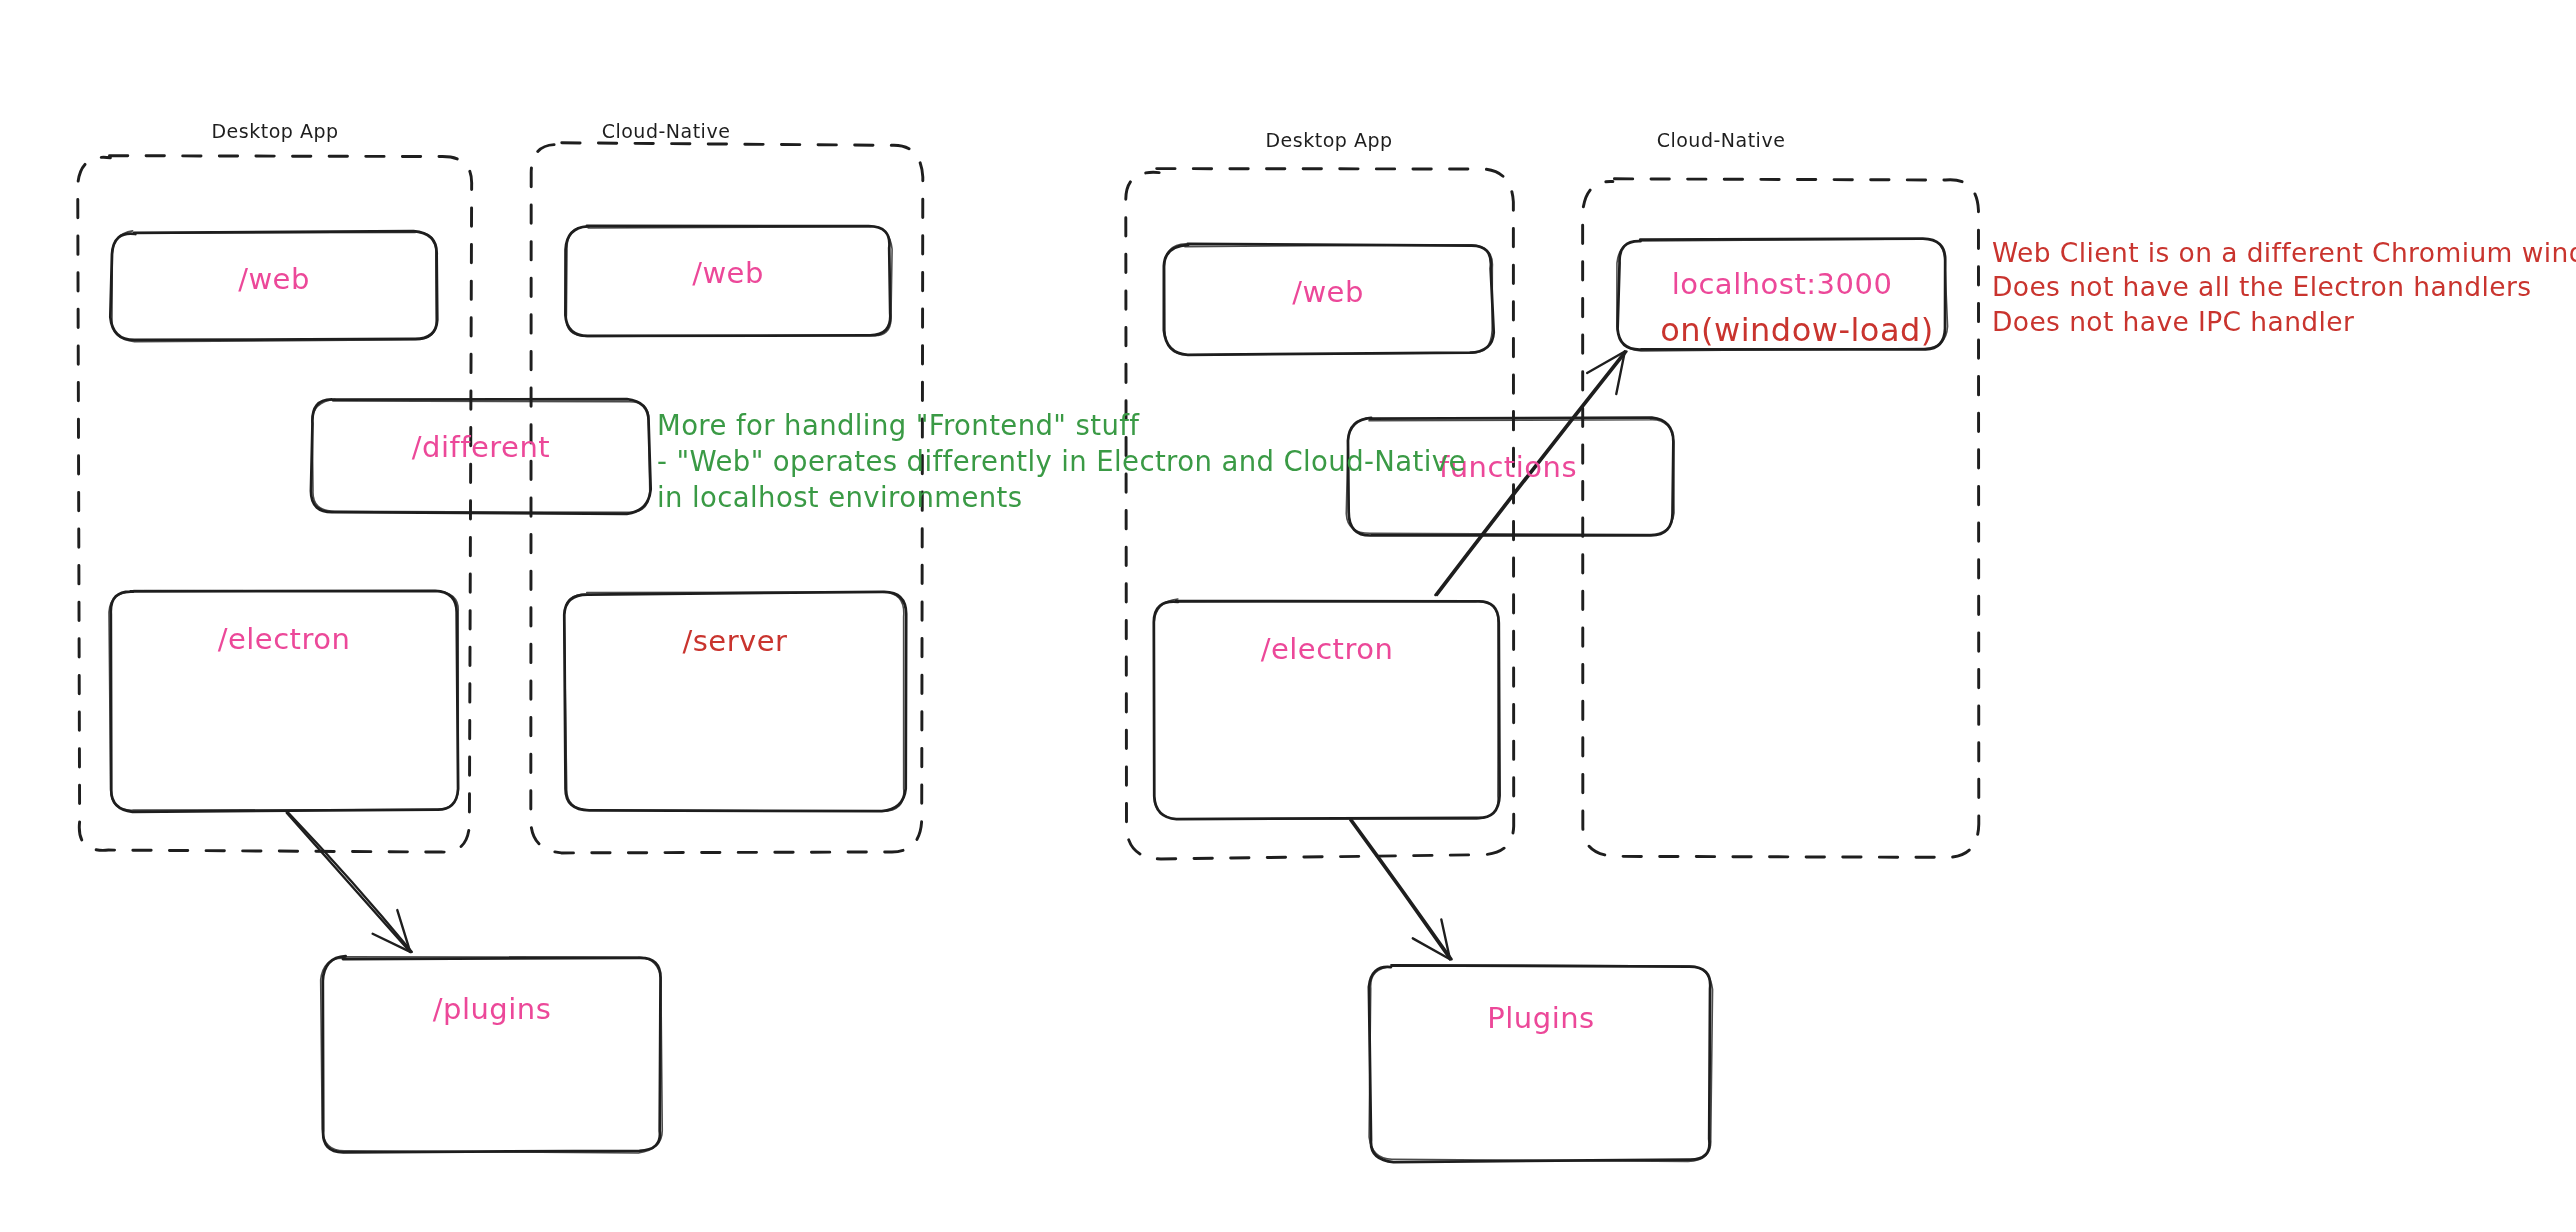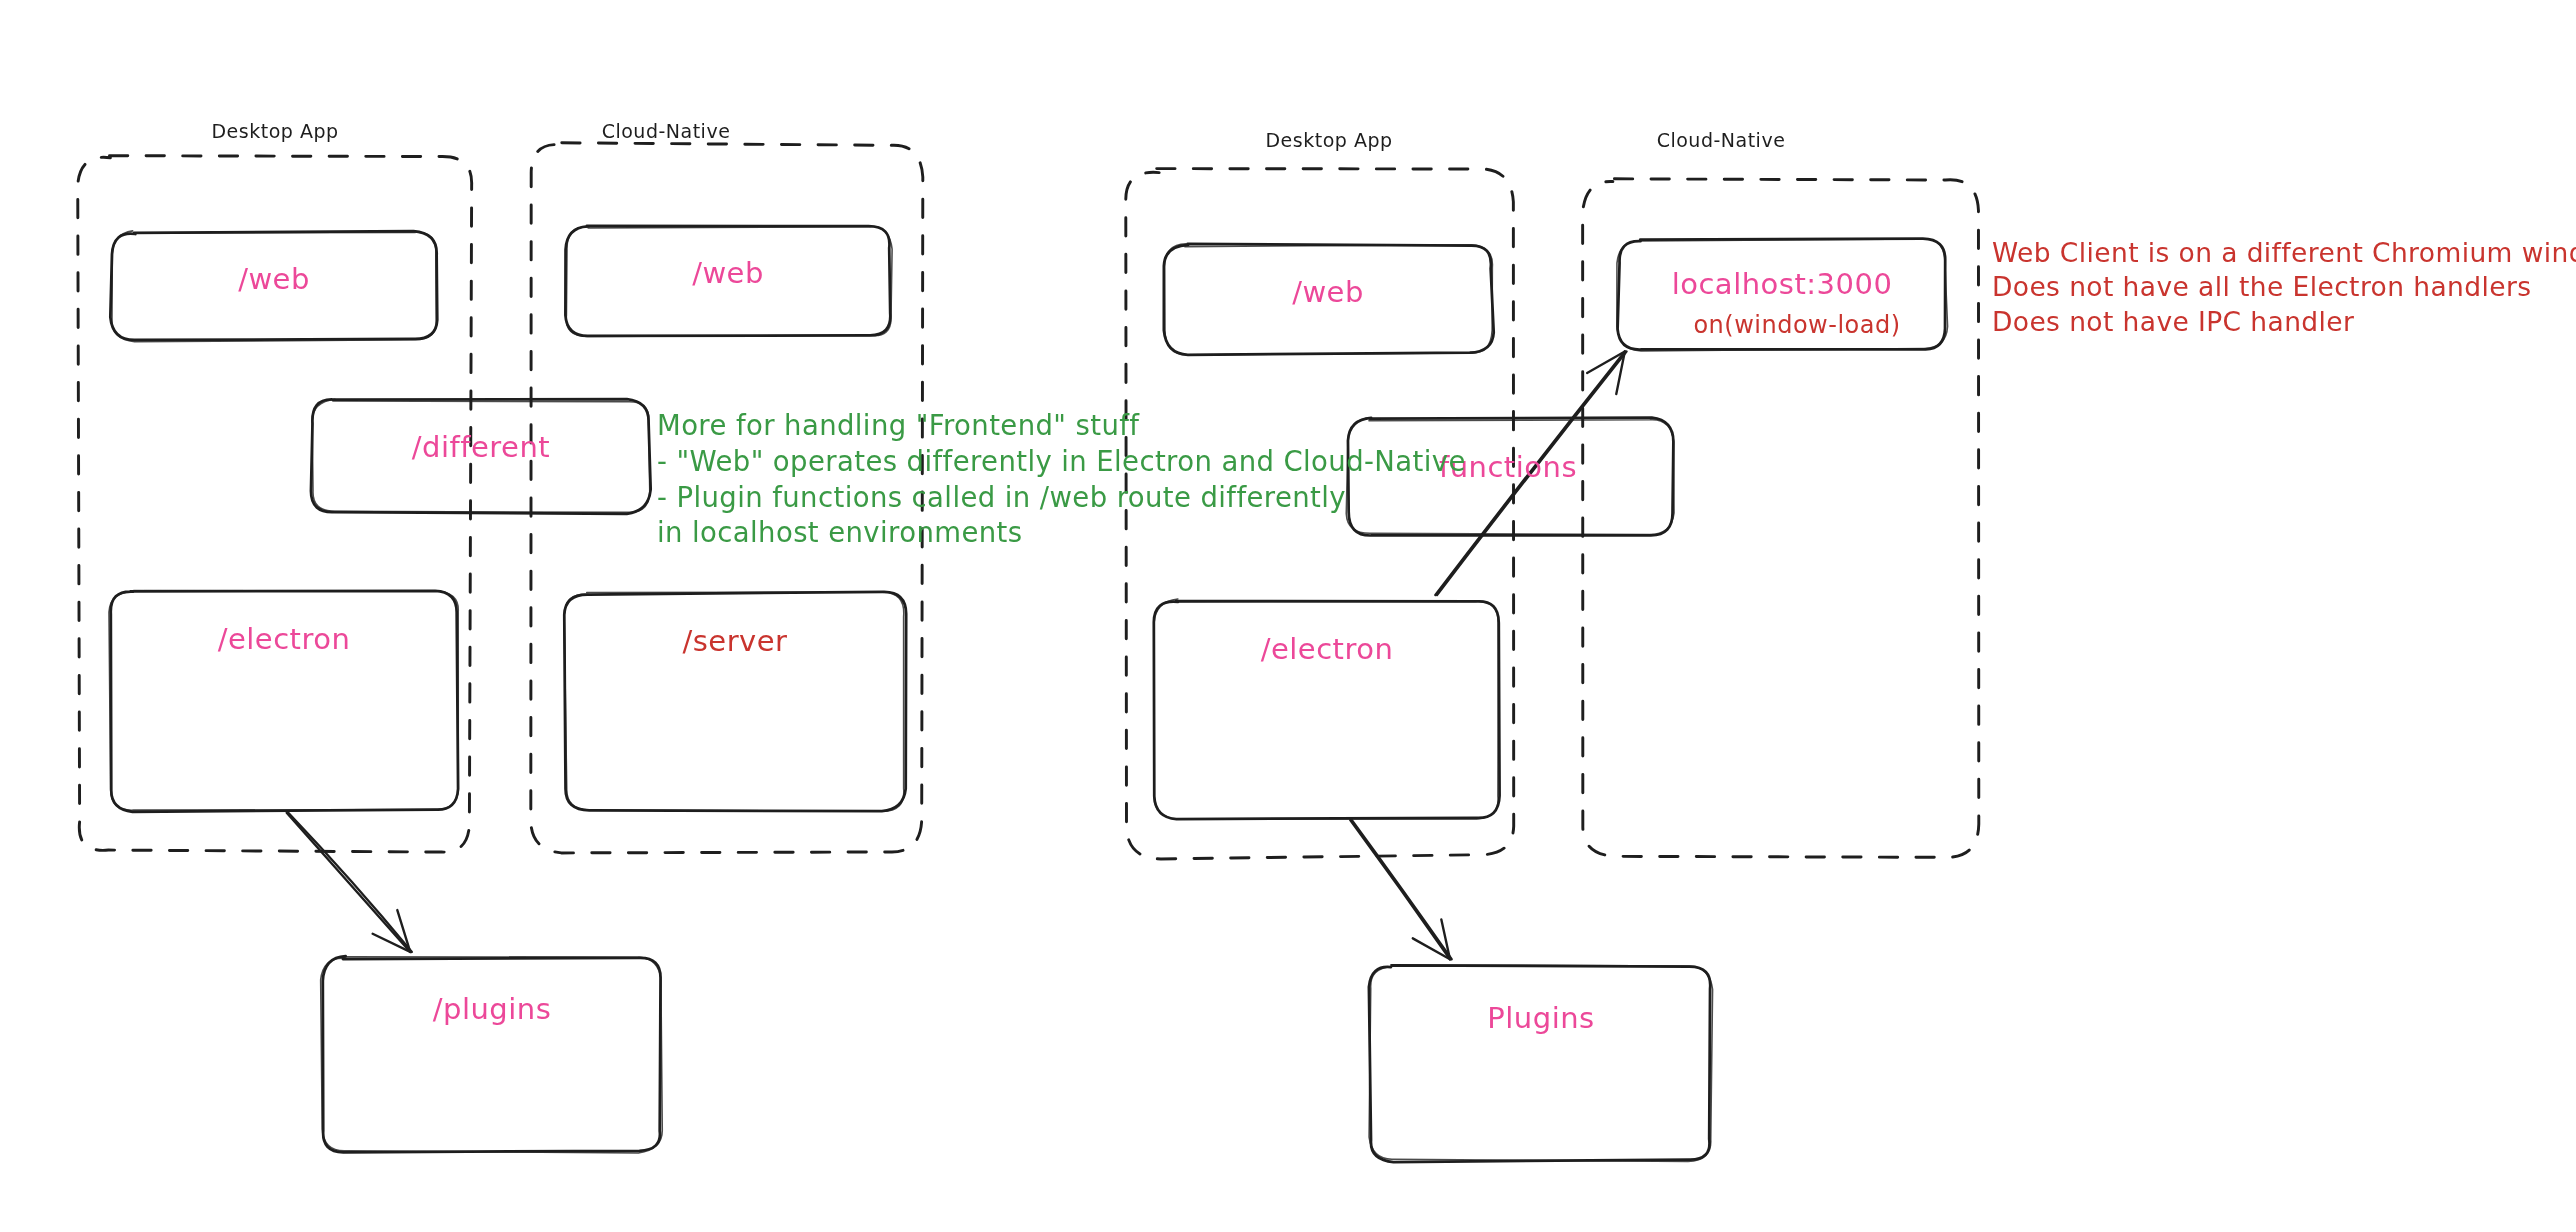--- a/index.html
+++ b/index.html
@@ -13,21 +13,21 @@
   .grp-title{
     font-size:19px;color:#1e1e1e;letter-spacing:0.5px;
     transform:translateX(-50%);
   }
   .box-label{
     font-size:29px;color:#ec4899;letter-spacing:0.5px;
     transform:translateX(-50%);
   }
   .box-label.red{color:#c9342e;}
   .sub-label{
-    font-size:24px;color:#c9342e;letter-spacing:0.5px;
+    font-size:32px;color:#c9342e;letter-spacing:0.5px;
     transform:translateX(-50%);
   }
   .note{position:absolute;white-space:pre;line-height:1.30;letter-spacing:0.4px;}
   .note.green{color:#3a9a45;font-size:27.5px;}
   .note.red{color:#c9342e;font-size:26.5px;}
   .note span{display:block;}
 </style>
 </head>
 <body>
 
@@ -100,16 +100,16 @@
     <div class="lbl box-label" style="left: 492px; top: 992px;">/plugins</div>
     <div class="lbl box-label" style="left: 1328px; top: 275px;">/web</div>
     <div class="lbl box-label" style="left: 1782px; top: 267px;">localhost:3000</div>
     <div class="lbl sub-label" style="left: 1797px; top: 311px;">on(window-load)</div>
     <div class="lbl box-label" style="left: 1508px; top: 450px;">functions</div>
     <div class="lbl box-label" style="left: 1327px; top: 632px;">/electron</div>
     <div class="lbl box-label" style="left: 1541px; top: 1001px;">Plugins</div>
   </div>
 
 <div id="notes">
-    <div class="note green" style="left: 657px; top: 408px;"><span>More for handling "Frontend" stuff</span><span>- "Web" operates differently in Electron and Cloud-Native</span><span>- Plugin functions called in /web route differently</span><span>in localhost environments</span></div>
+    <div class="note green" style="left: 657px; top: 408px;"><span>More for handling "Frontend" stuff</span><span>- "Web" operates differently in Electron and Cloud-Native</span><span>in localhost environments</span></div>
     <div class="note red" style="left: 1992px; top: 236px;"><span>Web Client is on a different Chromium window</span><span>Does not have all the Electron handlers</span><span>Does not have IPC handler</span></div>
   </div>
 
 
 </body></html>

